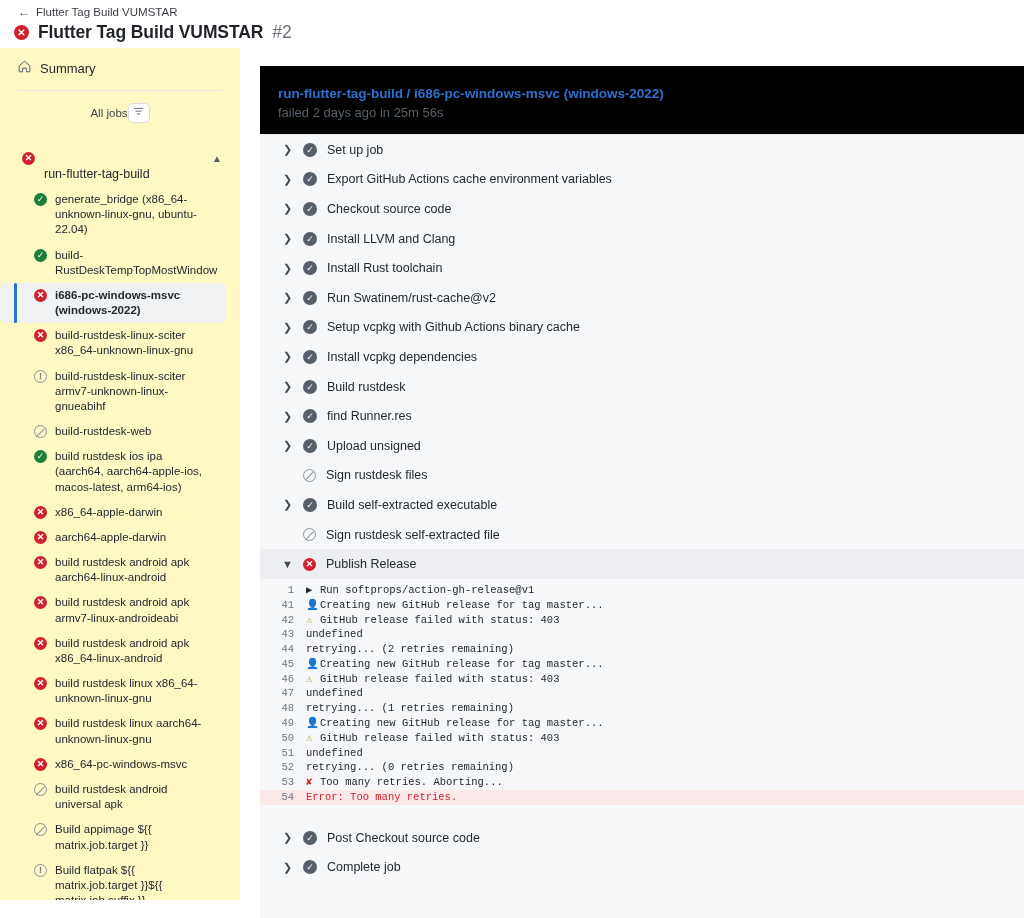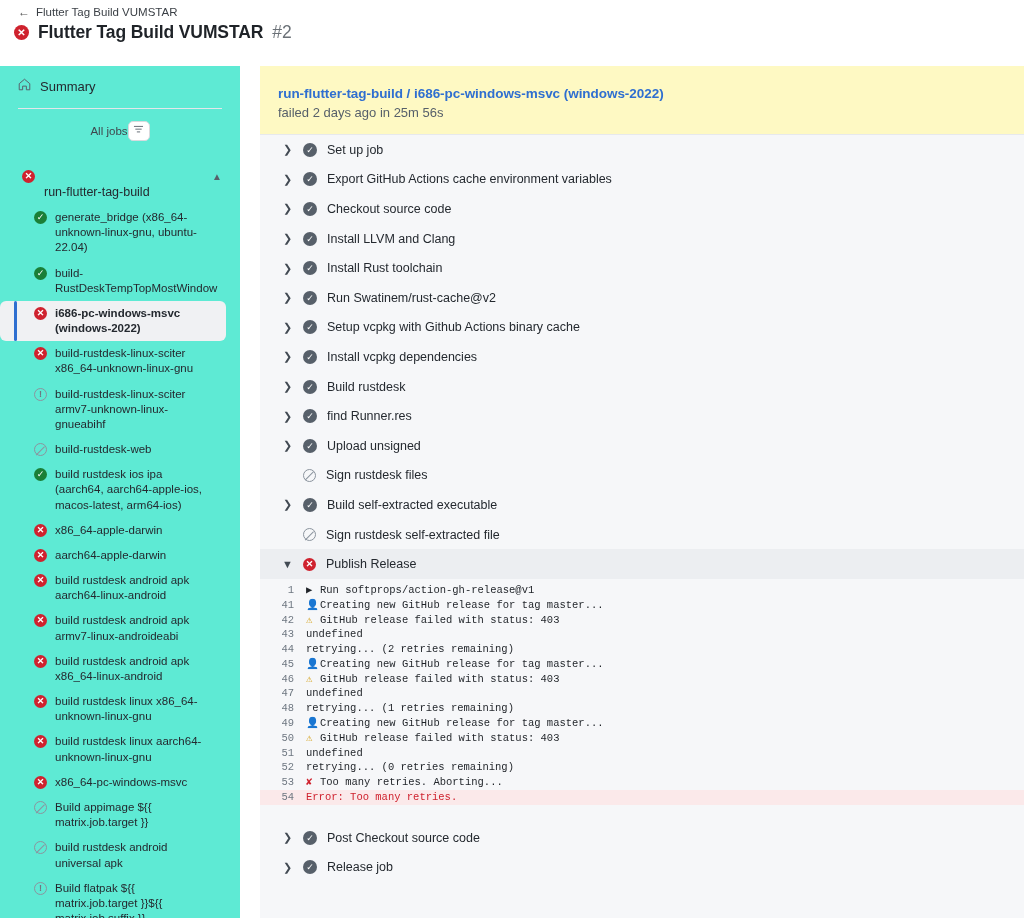--- a/index.html
+++ b/index.html
@@ -59,23 +59,23 @@
     transform: rotate(45deg);
   }
   .ic-step-ok {
     width: 14px; height: 14px; border-radius: 50%;
     background: #57606a; color: #fff;
     font-size: 9px; line-height: 14px; text-align: center;
   }
 
   
   .sidebar {
-    position: absolute; left: 0; top: 66px;
+    position: absolute; left: 0; top: 48px;
     width: 240px; height: 852px;
-    background: #5eead4;
+    background: #fef9c3;
     overflow: hidden;
   }
   .side-summary {
     display: flex; align-items: center; gap: 9px;
     margin: 12px 0 0 18px; font-size: 13px; color: #24292f;
   }
   .side-divider { height: 1px; background: #e4e6ea; margin: 14px 18px 0 18px; }
 
   .alljobs-row {
     display: flex; align-items: center; justify-content: center;
@@ -115,21 +115,21 @@
   
   .main {
     position: absolute; left: 260px; top: 66px;
     width: 764px; height: 852px;
     background: #f6f7f9;
     overflow: hidden;
   }
   .job-header {
     padding: 20px 0 14px 18px;
     border-bottom: 1px solid #e7e9ec;
-    background: #fef9c3;
+    background: #000000;
   }
   .job-header-title {
     font-size: 13.5px; font-weight: bold; color: #2f6fd0; letter-spacing: -0.05px;
   }
   .job-header-sub { font-size: 13px; color: #57606a; margin-top: 4px; }
 
   .steps { background: #f6f7f9; }
   .step-row {
     display: flex; align-items: center; gap: 10px;
     height: 29.6px; padding-left: 22px;
@@ -265,25 +265,25 @@
         <div class="job-item">
           <span class="ic ic-fail small">✕</span>
           <span class="job-label">build rustdesk linux aarch64-unknown-linux-gnu</span>
         </div>
         <div class="job-item">
           <span class="ic ic-fail small">✕</span>
           <span class="job-label">x86_64-pc-windows-msvc</span>
         </div>
         <div class="job-item">
           <span class="ic ic-skip"></span>
+          <span class="job-label">build rustdesk android universal apk</span>
+        </div>
+        <div class="job-item">
+          <span class="ic ic-skip"></span>
           <span class="job-label">Build appimage ${{ matrix.job.target }}</span>
-        </div>
-        <div class="job-item">
-          <span class="ic ic-skip"></span>
-          <span class="job-label">build rustdesk android universal apk</span>
         </div>
         <div class="job-item">
           <span class="ic ic-warn">!</span>
           <span class="job-label">Build flatpak ${{ matrix.job.target }}${{ matrix.job.suffix }}</span>
         </div>
         <div class="job-item">
           <span class="ic ic-skip"></span>
           <span class="job-label">publish_unsigned</span>
         </div>
       </div>
@@ -397,18 +397,18 @@
 
     <div class="steps">
         <div class="step-row">
           <span class="step-chev">❯</span>
           <span class="ic ic-step-ok">✓</span>
           <span class="step-label">Post Checkout source code</span>
         </div>
         <div class="step-row">
           <span class="step-chev">❯</span>
           <span class="ic ic-step-ok">✓</span>
-          <span class="step-label">Release job</span>
+          <span class="step-label">Complete job</span>
         </div>
       </div>
 
   </div>
 </div>
 
 </body></html>

